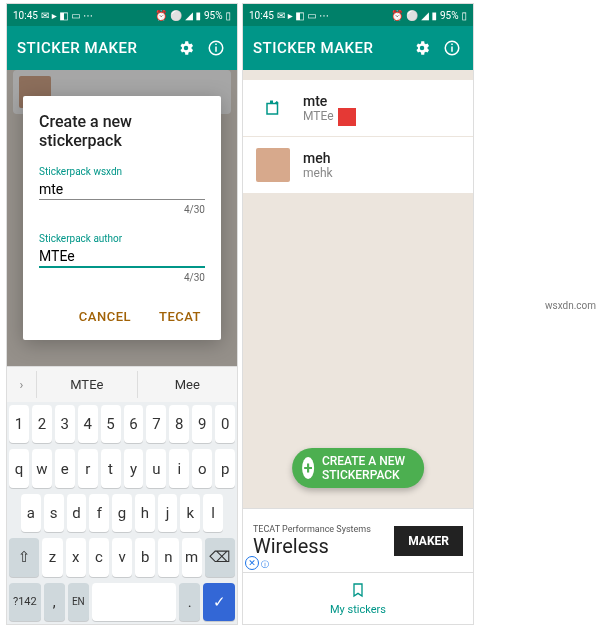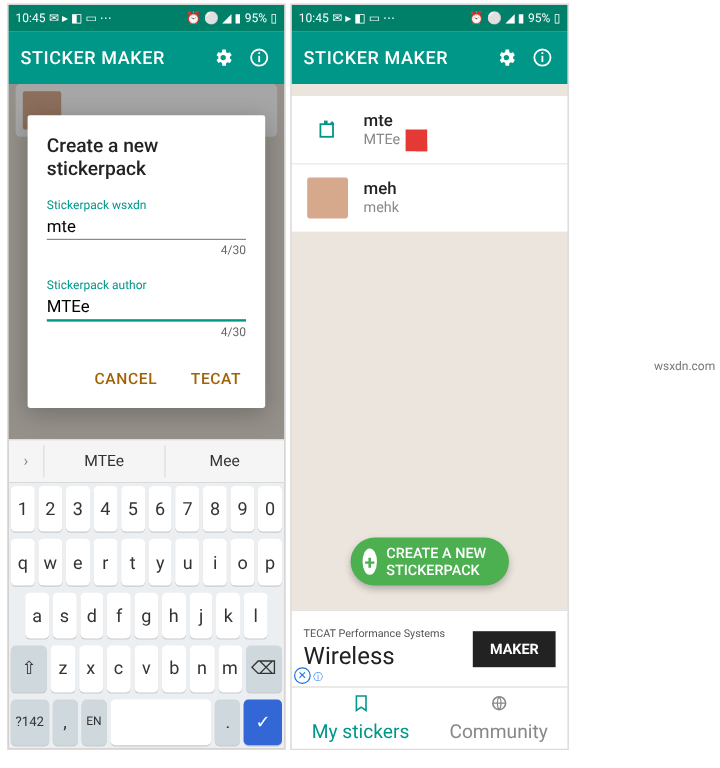--- a/index.html
+++ b/index.html
@@ -52,21 +52,21 @@
   .fab { position: absolute; bottom: 136px; left: 50%; transform: translateX(-50%); background: #4caf50; color: #fff; border-radius: 22px; height: 40px; padding: 0 14px 0 10px; display: flex; align-items: center; font-size: 12px; font-weight: 500; box-shadow: 0 3px 6px rgba(0,0,0,.25); gap:8px;}
   .fab .plus { width:22px; height:22px; border-radius:50%; background:#fff; color:#4caf50; display:flex;align-items:center;justify-content:center; font-size:16px; font-weight:bold;}
   .ad { position: absolute; bottom: 52px; left: 0; right: 0; height: 64px; background: #fff; border-top: 1px solid #ddd; display: flex; align-items: center; padding: 18px 10px; }
   .ad .at { flex: 1; }
   .ad .atop { font-size: 9px; color: #555; }
   .ad .abot { font-size: 20px; font-weight: 400; color: #222; }
   .ad button { background: #222; color: #fff; border: none; padding: 8px 14px; font-size: 12px; font-weight: 700; }
   .ad .adclose { position:absolute; left:2px; bottom:2px; width:14px; height:14px; border:1px solid #1a73e8; color:#1a73e8; display:flex; align-items:center; justify-content:center; font-size:9px; border-radius:50%;}
   .ad .adinfo { position:absolute; left:18px; bottom:2px; font-size:8px; color:#1a73e8;}
   .bottomnav { position: absolute; bottom: 0; left: 0; right: 0; height: 52px; background: #fff; border-top: 1px solid #ddd; display: flex; }
-  .bn { flex: 1; display: flex; flex-direction: column; align-items: center; justify-content: center; font-size: 16px; color: #888; gap:2px;}
+  .bn { flex: 1; display: flex; flex-direction: column; align-items: center; justify-content: center; font-size: 11px; color: #888; gap:2px;}
   .bn.active { color: #009688; }
   .arrow-red { position: absolute; z-index: 5; }
   .watermark { position: absolute; right: 4px; top: 300px; font-size: 10px; color: #777; writing-mode: horizontal-tb; transform: rotate(0); z-index:10;}
 </style>
 </head>
 <body>
 
 <div class="screen left">
   <div class="statusbar">
     <div class="sb-left">
@@ -267,24 +267,17 @@
       <div class="adinfo">ⓘ</div>
     </div>
 
     <div class="bottomnav">
       <div class="bn active">
         <span><svg viewBox="0 0 24 24" style="width:16px;height:16px">
               <path d="M6 3h12v18l-6-4-6 4z" fill="none" stroke="#009688" stroke-width="2"></path>
             </svg></span>
         <span>My stickers</span>
       </div>
-      <div class="bn">
-        <span><svg viewBox="0 0 24 24" style="width:16px;height:16px">
-              <circle cx="12" cy="12" r="8" fill="none" stroke="#888" stroke-width="2"></circle>
-              <path d="M4 12h16M12 4c3 3 3 13 0 16M12 4c-3 3-3 13 0 16" fill="none" stroke="#888" stroke-width="1.5"></path>
-            </svg></span>
-        <span>Community</span>
-      </div>
     </div>
   </div>
 </div>
 
 <div class="watermark">wsxdn.com</div>
 
 </body></html>

